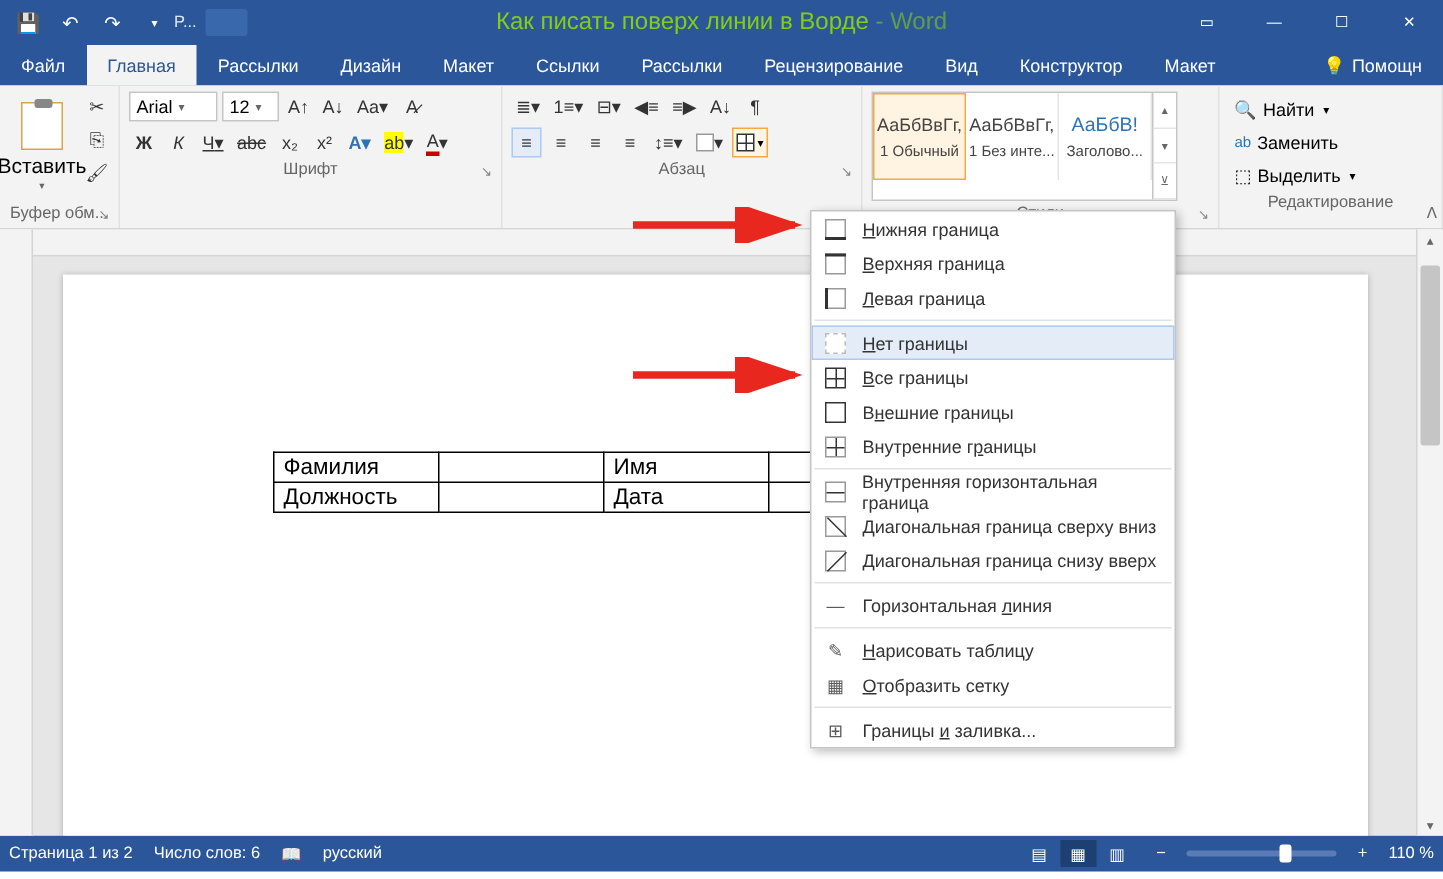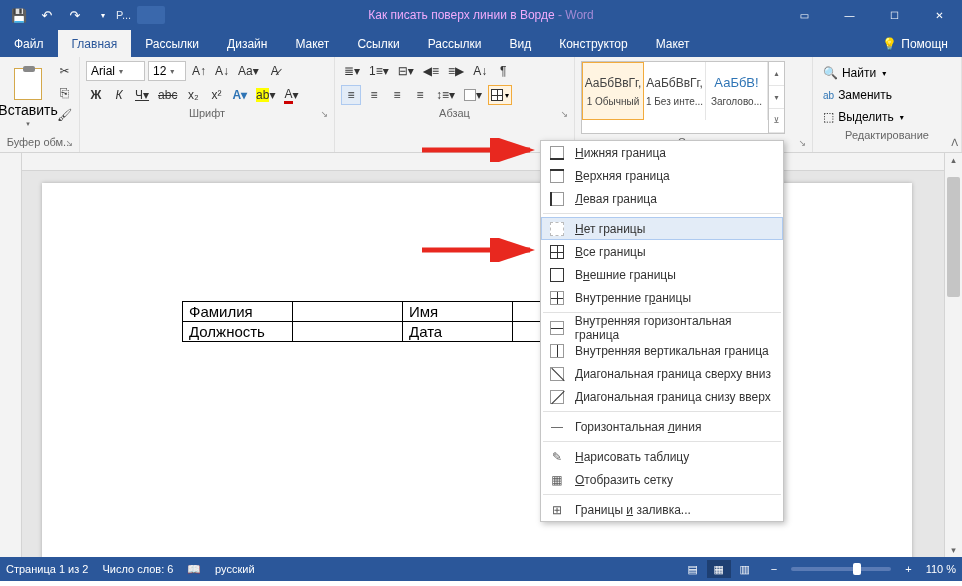--- a/index.html
+++ b/index.html
@@ -2,21 +2,21 @@
 <html><head>
 <meta charset="utf-8">
 <style>
 * { margin: 0; padding: 0; box-sizing: border-box; font-family: "Segoe UI", Arial, sans-serif; }
 body { width: 962px; height: 586px; background: #fff; overflow: hidden; font-size: 12px; }
 
 
 .titlebar { height: 30px; background: #2b579a; display: flex; align-items: center; color: #fff; position: relative; }
 .qat { display: flex; gap: 2px; padding-left: 6px; }
 .qat-btn { width: 26px; height: 24px; display: flex; align-items: center; justify-content: center; color: #fff; font-size: 13px; }
-.title-text { position: absolute; left: 50%; transform: translateX(-50%); font-size: 12px; color: #f0abfc; white-space: nowrap; }
+.title-text { position: absolute; left: 50%; transform: translateX(-50%); font-size: 16px; color: #84cc16; white-space: nowrap; }
 .title-dim { opacity: .6; }
 .win-controls { margin-left: auto; display: flex; }
 .win-btn { width: 45px; height: 30px; display: flex; align-items: center; justify-content: center; font-size: 10px; color: #fff; }
 .share-area { display:flex; align-items:center; gap:6px; margin-right:4px;}
 .share-area .ph{ width:28px; height:18px; background:#3a68ac; border-radius:2px;}
 
 
 .tabs { height: 27px; background: #2b579a; display: flex; align-items: stretch; color: #fff; }
 .tab { padding: 0 14px; display: flex; align-items: center; font-size: 12px; cursor: default; }
 .tab.active { background: #f3f3f3; color: #2b579a; }
@@ -133,20 +133,21 @@
 </div>
 
 <div class="tabs">
   <div class="tab">Файл</div>
   <div class="tab active">Главная</div>
   <div class="tab">Рассылки</div>
   <div class="tab">Дизайн</div>
   <div class="tab">Макет</div>
   <div class="tab">Ссылки</div>
   <div class="tab">Рассылки</div>
+  <div class="tab">Рецензирование</div>
   <div class="tab">Вид</div>
   <div class="tab">Конструктор</div>
   <div class="tab">Макет</div>
   <div class="tab help">
       <span class="bulb">💡</span>
       <span>Помощн</span>
     </div>
 </div>
 
 <div class="ribbon">
@@ -372,26 +373,20 @@
     </div>
     <div class="dd-sep"></div>
     <div class="dd-item">
       <span class="dd-icon">
         <span class="border-ic ih"></span>
       </span>
       <span>Внутренняя горизонтальная граница</span>
     </div>
     <div class="dd-item">
       <span class="dd-icon">
-        <span class="border-ic iv"></span>
-      </span>
-      <span>Внутренняя вертикальная граница</span>
-    </div>
-    <div class="dd-item">
-      <span class="dd-icon">
         <span class="border-ic diagd"></span>
       </span>
       <span>Диагональная граница сверху вниз</span>
     </div>
     <div class="dd-item">
       <span class="dd-icon">
         <span class="border-ic diagu"></span>
       </span>
       <span>Диагональная граница снизу вверх</span>
     </div>

